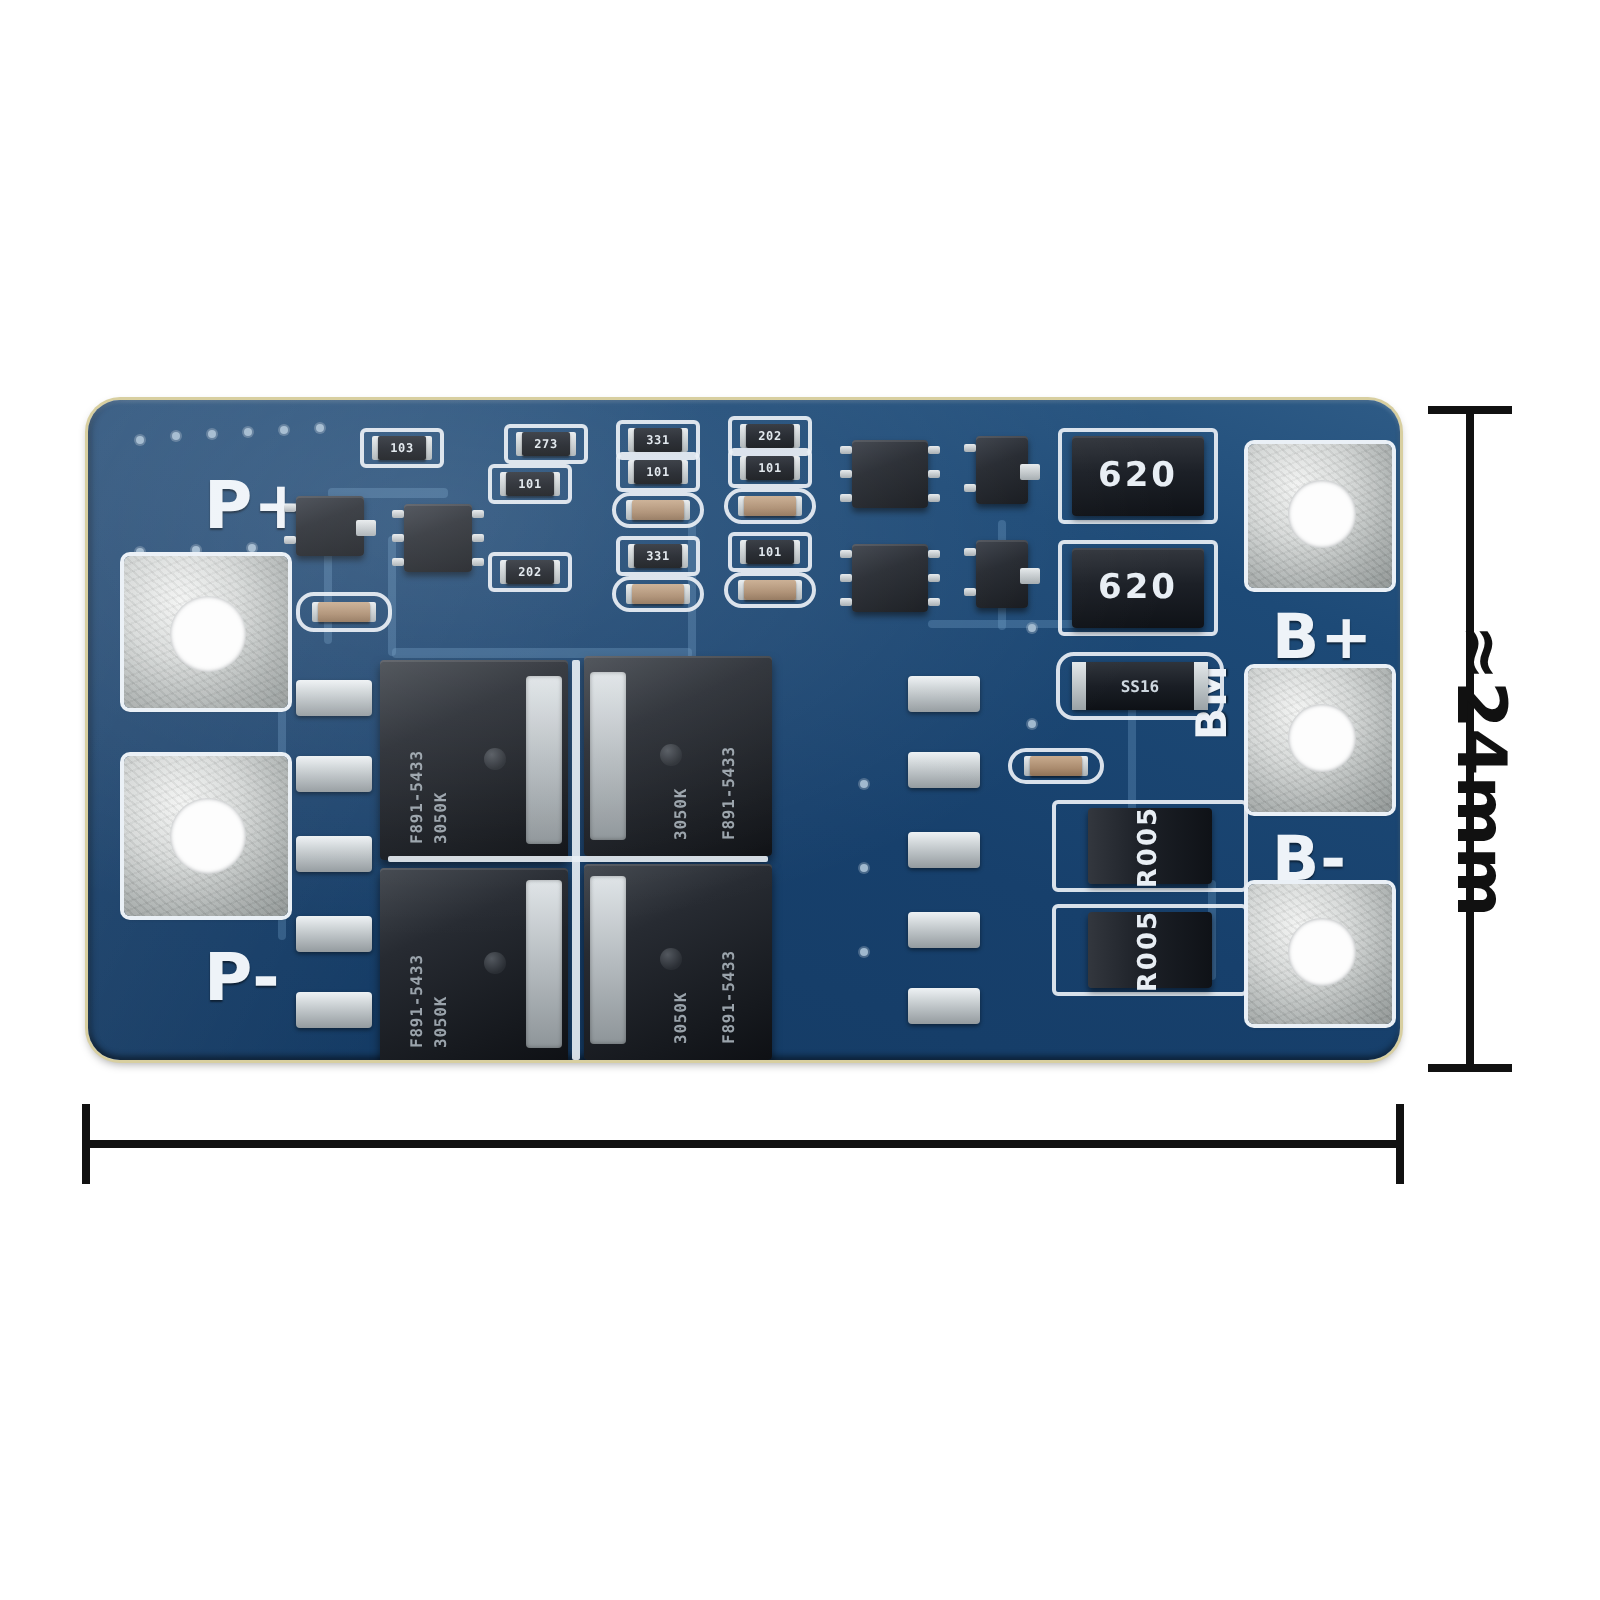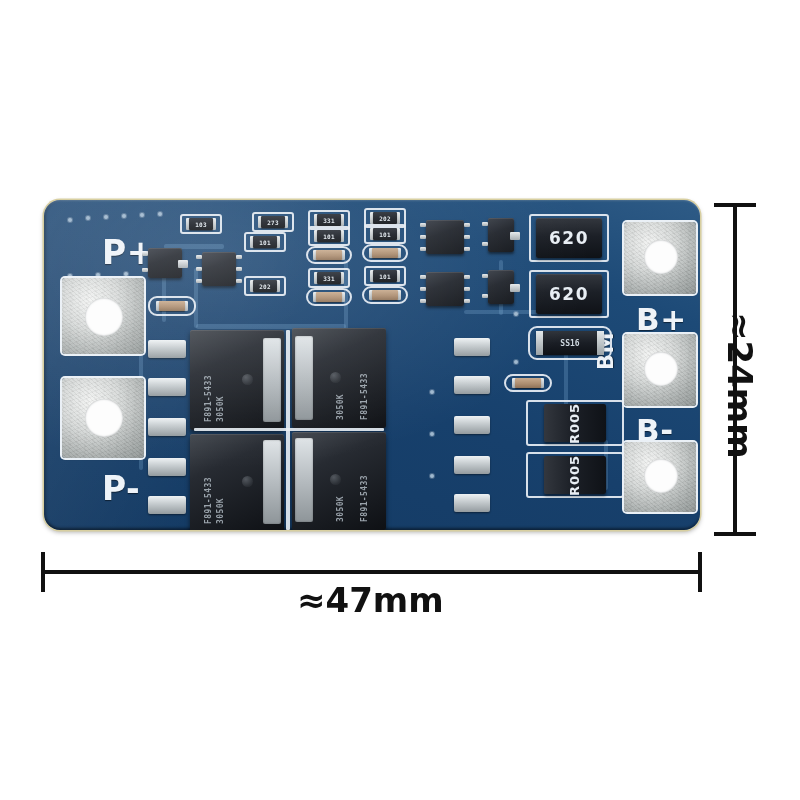--- a/index.html
+++ b/index.html
@@ -470,20 +470,19 @@
       <span class="mark" style="left:68px;top:90px;">F891-5433</span>
     </div>
 
     <div class="silkline" style="left:150px;top:228px;width:190px;height:3px;"></div>
     <div class="silkline" style="left:242px;top:130px;width:4px;height:200px;"></div>
   </div>
 
   <div class="dimline" style="left:43px;top:570px;width:657px;height:4px;"></div>
   <div class="dimtick" style="left:41px;top:552px;width:4px;height:40px;"></div>
   <div class="dimtick" style="left:698px;top:552px;width:4px;height:40px;"></div>
-  <div class="dimlabel" id="dim-h-label" style="left:297px;top:580px;">≈47mm</div>
 
   <div class="dimline" style="left:733px;top:205px;width:4px;height:330px;"></div>
   <div class="dimtick" style="left:714px;top:203px;width:42px;height:4px;"></div>
   <div class="dimtick" style="left:714px;top:532px;width:42px;height:4px;"></div>
   <div class="dimlabel" id="dim-v-label" style="left:690px;top:352px;width:120px;text-align:center;margin-left:-10px;">≈24mm</div>
 
 </div>
 
 </body></html>

